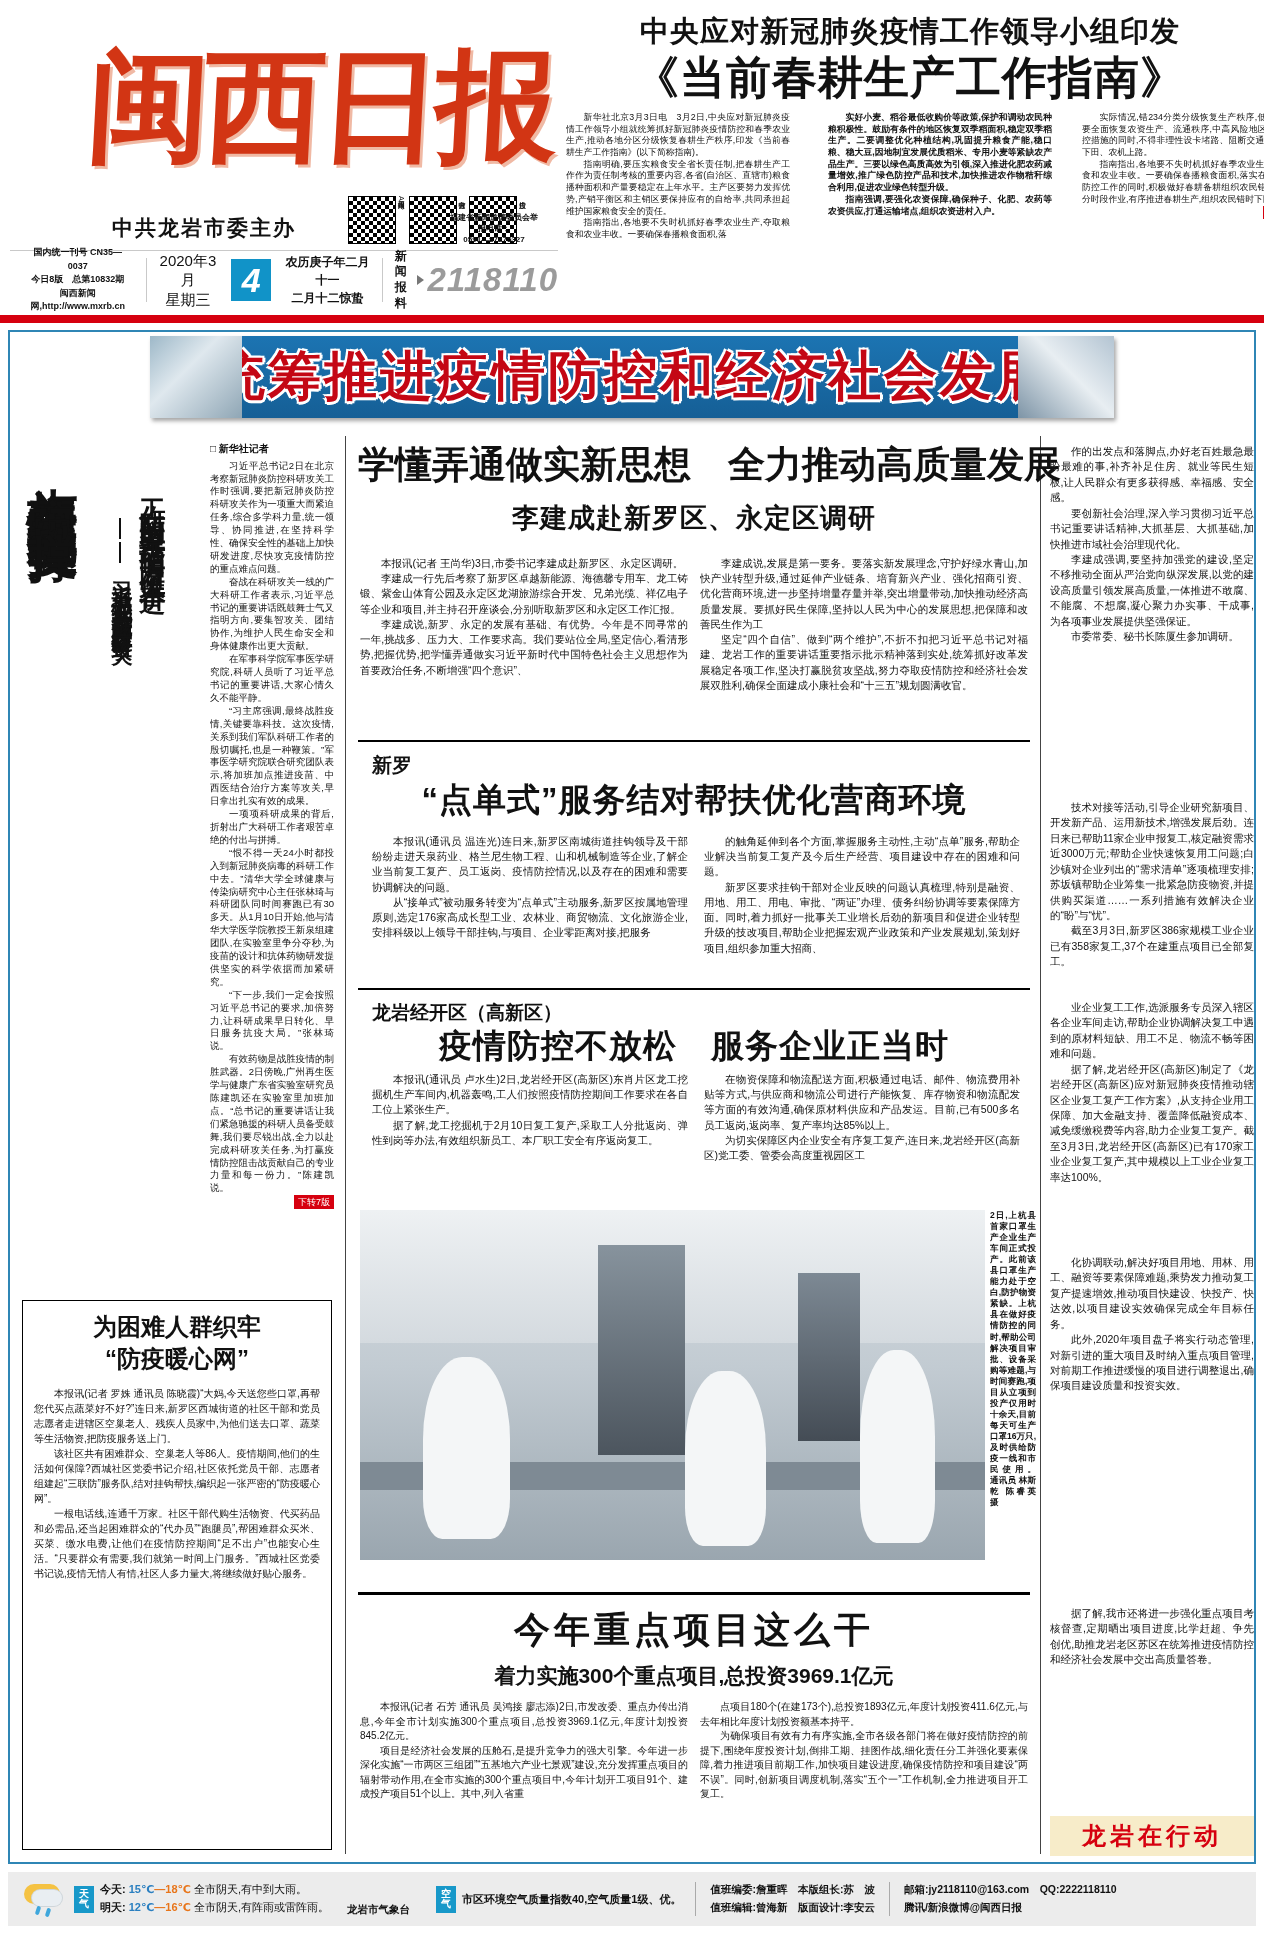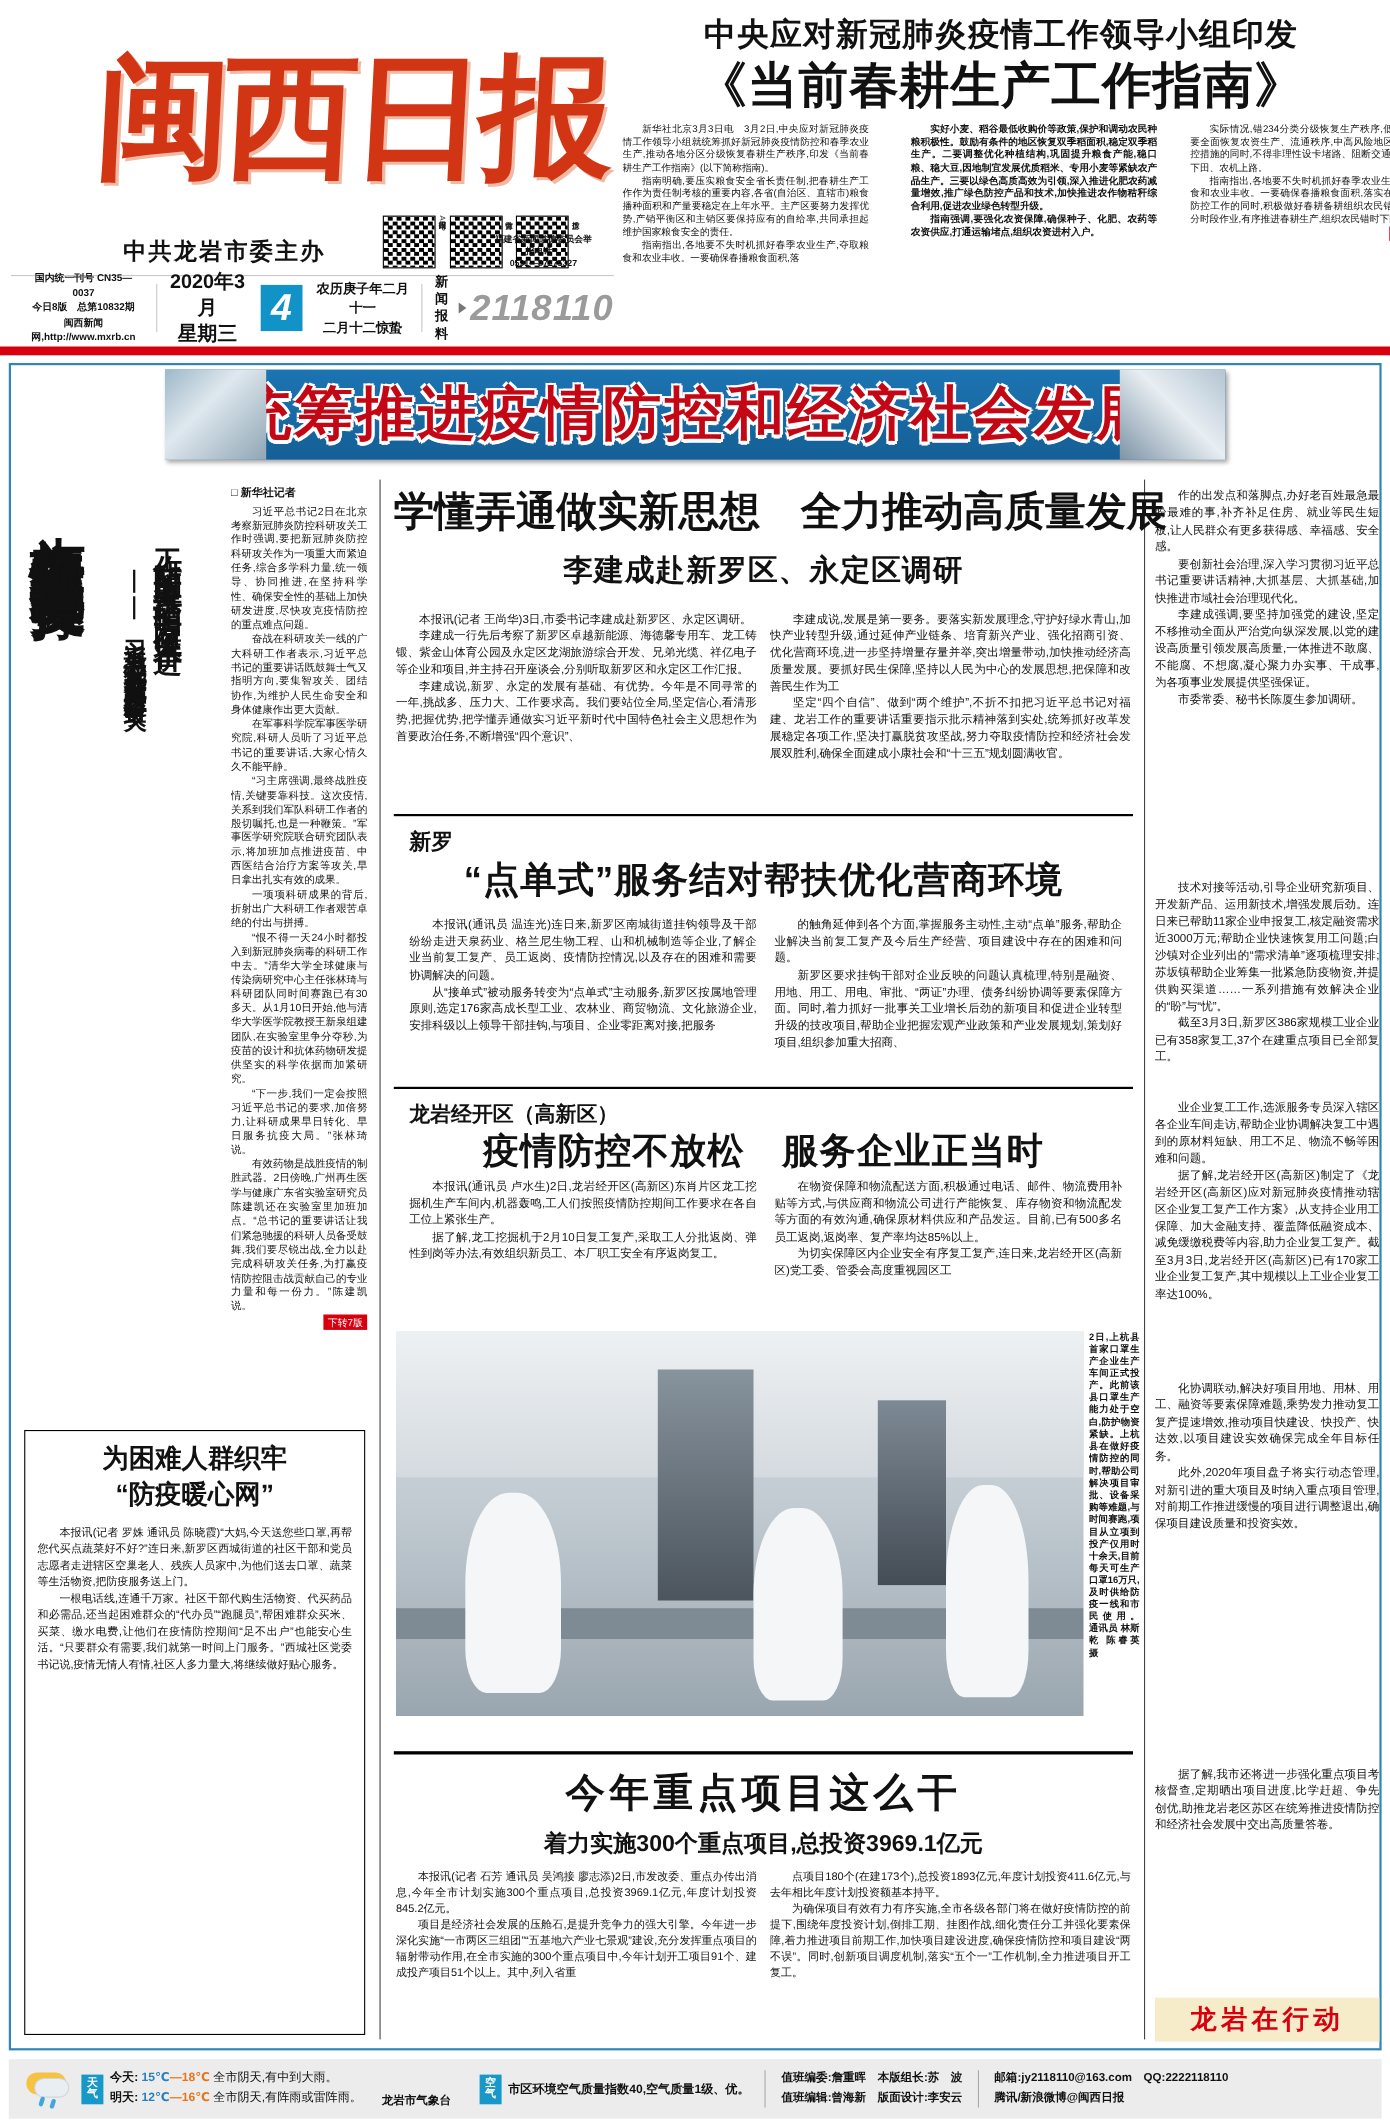--- a/index.html
+++ b/index.html
@@ -15,21 +15,21 @@
     text-shadow:3px 3px 0 #f0b9a4;white-space:nowrap;}
   .organizer{left:112px;top:214px;font-size:21px;font-weight:bold;letter-spacing:2px;}
   .qr-row{left:348px;top:196px;display:flex;gap:4px;}
   .qr-item{display:flex;}
   .qr{width:46px;height:46px;border:1px solid #000;background:repeating-conic-gradient(#000 0 25%,#fff 0 50%) 0 0/8px 8px;}
   .qr-label{writing-mode:vertical-rl;font-size:7px;line-height:1.1;margin-left:1px;}
   .hotline{left:448px;top:212px;width:92px;font-size:8px;font-weight:bold;line-height:1.4;text-align:center;}
   .infobar{left:10px;top:250px;width:548px;height:58px;border-top:1px solid #c9c9c9;display:flex;align-items:center;}
   .issue{font-size:9px;font-weight:bold;line-height:1.5;padding:0 8px 0 14px;text-align:center;}
   .vdiv{width:1px;height:44px;background:#c9c9c9;margin:0 6px;}
-  .datebox{font-size:18px;font-weight:bold;text-align:center;line-height:1.3;padding:0 6px;}
+  .datebox{font-size:15px;font-weight:normal;text-align:center;line-height:1.3;padding:0 6px;}
   .daybox{width:48px;height:42px;background:#1193c8;color:#fff;font-size:34px;font-weight:bold;font-style:italic;
     display:flex;align-items:center;justify-content:center;margin:0 8px;}
   .lunar{font-size:12px;font-weight:bold;text-align:center;line-height:1.5;padding:0 4px;}
   .tiplabels{font-size:12px;font-weight:bold;line-height:1.3;margin-left:6px;}
   .tri{width:0;height:0;border-left:7px solid #777;border-top:5px solid transparent;border-bottom:5px solid transparent;margin:0 3px;}
   .tipnum{font-size:33px;font-weight:bold;font-style:italic;color:#9b9b9b;letter-spacing:1px;}
 
   .top-kicker{left:565px;top:12px;width:690px;text-align:center;font-size:29px;font-weight:bold;letter-spacing:1px;}
   .top-headline{left:560px;top:48px;width:700px;text-align:center;font-size:45px;font-weight:bold;letter-spacing:1px;
     font-family:"Liberation Serif","DejaVu Serif",serif;}
@@ -222,20 +222,21 @@
     <span class="jump">下转7版</span>
   </div>
 
   <div class="abs warm-box">
     <div class="warm-h">
       <div>为困难人群织牢</div>
       <div>“防疫暖心网”</div>
     </div>
     <div class="warm-body jtext">
       <p>本报讯(记者 罗姝 通讯员 陈晓霞)“大妈,今天送您些口罩,再帮您代买点蔬菜好不好?”连日来,新罗区西城街道的社区干部和党员志愿者走进辖区空巢老人、残疾人员家中,为他们送去口罩、蔬菜等生活物资,把防疫服务送上门。</p>
+      <p>该社区共有困难群众、空巢老人等86人。疫情期间,他们的生活如何保障?西城社区党委书记介绍,社区依托党员干部、志愿者组建起“三联防”服务队,结对挂钩帮扶,编织起一张严密的“防疫暖心网”。</p>
       <p>一根电话线,连通千万家。社区干部代购生活物资、代买药品和必需品,还当起困难群众的“代办员”“跑腿员”,帮困难群众买米、买菜、缴水电费,让他们在疫情防控期间“足不出户”也能安心生活。“只要群众有需要,我们就第一时间上门服务。”西城社区党委书记说,疫情无情人有情,社区人多力量大,将继续做好贴心服务。</p>
     </div>
   </div>
 
   <div class="abs divider-v dv1"></div>
   <div class="abs divider-v dv2"></div>
 
   <div class="abs a-headline">学懂弄通做实新思想　全力推动高质量发展</div>
   <div class="abs a-sub">李建成赴新罗区、永定区调研</div>
   <div class="abs body-col acol1 jtext">

